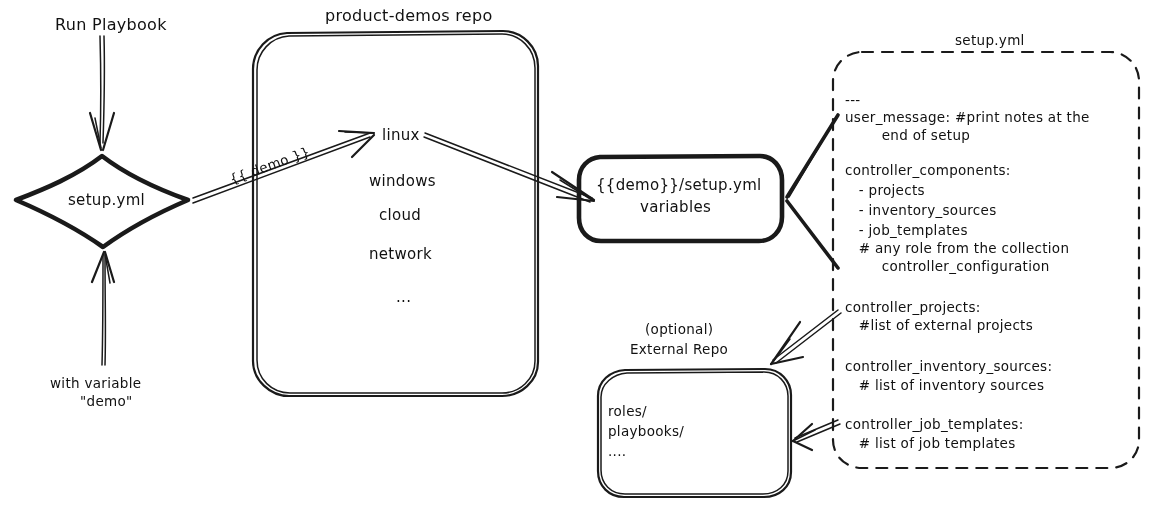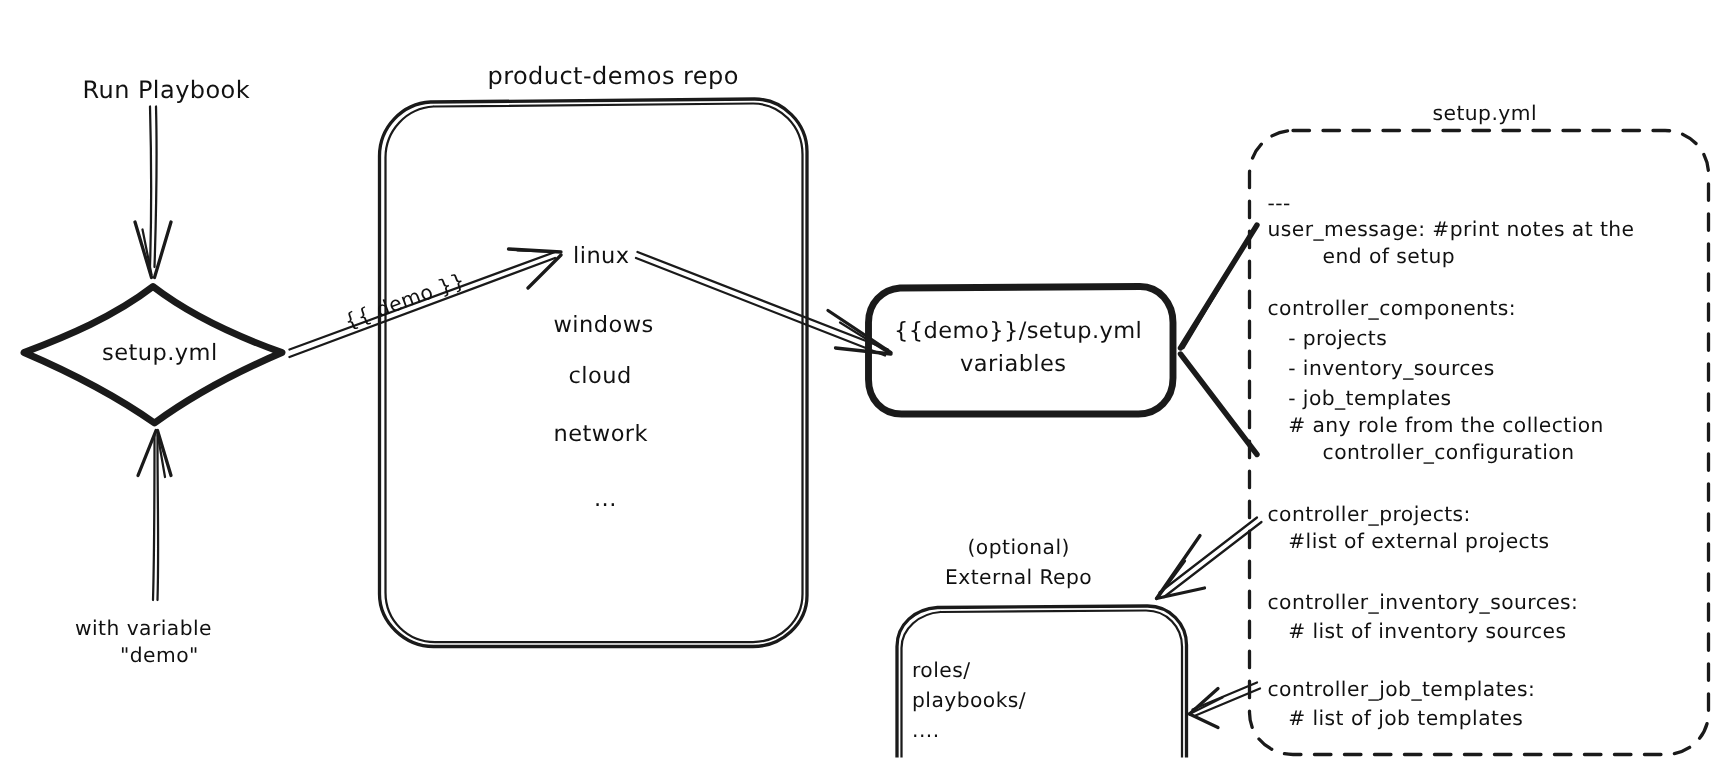--- a/index.html
+++ b/index.html
@@ -1,18 +1,18 @@
 <!DOCTYPE html>
 <html><head>
 <meta charset="utf-8">
 <style>
   html,body{margin:0;padding:0;background:#ffffff;}
   body{width:1151px;height:505px;overflow:hidden;
        font-family:"DejaVu Sans", sans-serif;}
-  #stage{position:relative;width:1151px;height:391px;background:#fff;margin-top:35px;}
+  #stage{position:relative;width:1151px;height:391px;background:#fff;}
   svg.layer{position:absolute;left:0;top:0;width:1151px;height:505px;}
   .hand{font-family:"DejaVu Sans", sans-serif;fill:#111;
         font-size:15px;letter-spacing:.3px;}
   .hand-sm{font-size:13.5px;}
   .hand-lg{font-size:16px;}
   .stroke{fill:none;stroke:#1a1a1a;stroke-linecap:round;stroke-linejoin:round;}
   .thin{stroke-width:1.5;}
   .med{stroke-width:2.2;}
   .thick{stroke-width:3.6;}
   .xthick{stroke-width:4.6;}

